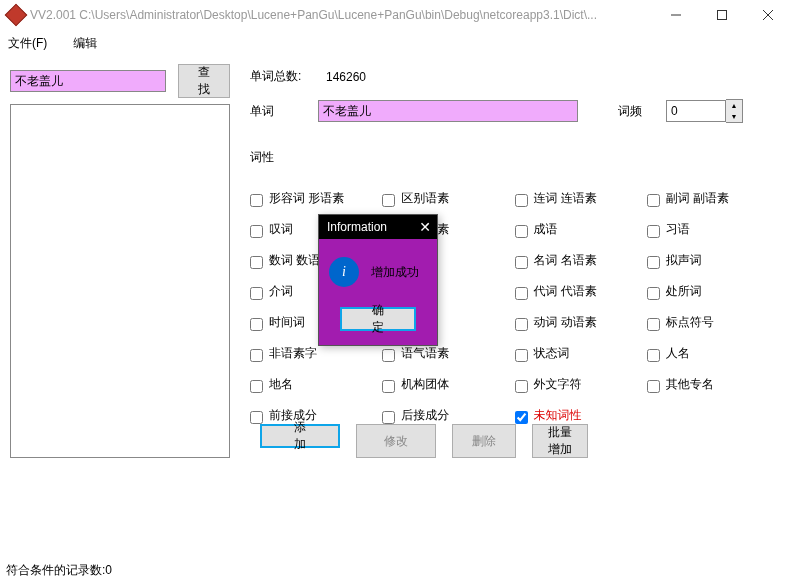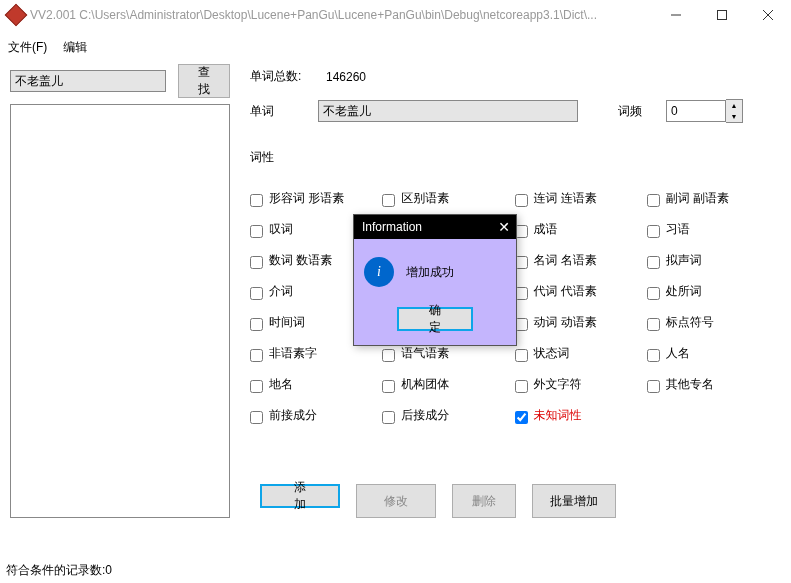--- a/index.html
+++ b/index.html
@@ -3,48 +3,48 @@
 <meta charset="utf-8">
 <style>
 *{box-sizing:border-box;margin:0;padding:0;font-family:"Microsoft YaHei","Segoe UI",sans-serif;font-size:12px}
 body{background:#fff;width:791px;height:583px;overflow:hidden;position:relative}
 .titlebar{height:30px;background:#fff;display:flex;align-items:center;padding:0 0 0 8px;border-bottom:1px solid #fff}
 .titlebar .icon{width:16px;height:16px;background:#c0392b;transform:rotate(45deg);margin-right:6px;border:1px solid #8b2a1f}
 .titlebar .title{flex:1;color:#999;font-size:12px;white-space:nowrap;overflow:hidden}
 .winbtns{display:flex}
 .winbtn{width:46px;height:30px;display:flex;align-items:center;justify-content:center;color:#333}
 .winbtn svg{width:10px;height:10px}
-.menubar{height:26px;display:flex;align-items:flex-end;padding:0 8px;gap:16px;background:#fff}
+.menubar{height:26px;display:flex;align-items:center;padding:0 8px;gap:26px;background:#fff}
 .menubar span{color:#000}
 .content{display:flex;padding:8px 10px 0 10px;gap:10px}
 .leftcol{width:220px;display:flex;flex-direction:column}
 .searchrow{display:flex;align-items:center;gap:12px;margin-bottom:6px}
-.txt{height:22px;border:1px solid #888;padding:0 4px;background:#e5e5e5}
+.txt{height:22px;border:1px solid #888;padding:0 4px;background:#f0abfc}
 .btn{height:24px;border:1px solid #adadad;background:#e1e1e1;padding:16px 14px;cursor:default;display:inline-flex;align-items:center;justify-content:center}
 .btn.active{border:2px solid #0ea5e9;padding:0 29px}
 .btn:disabled,.btn.disabled{color:#888}
 .listbox{flex:1;border:1px solid #888;background:#fff;height:460px}
 .rightcol{flex:1;padding:4px 10px 0 10px}
 .row{display:flex;align-items:center;margin-bottom:14px}
 .lbl{width:68px}
 .val{padding-left:8px}
 .wordinput{width:260px;height:22px}
 .freqwrap{margin-left:40px;display:flex;align-items:center}
 .spinwrap{display:flex;align-items:center}
 .spin{width:60px;height:22px;border:1px solid #888;padding:2px 4px}
 .spinbtns{display:flex;flex-direction:column;border:1px solid #888;border-left:0}
 .sb{width:16px;height:11px;display:flex;align-items:center;justify-content:center;background:#e9e9e9;font-size:7px;line-height:1}
 .sectionlbl{margin:26px 0 24px 0}
 .posgrid{display:grid;grid-template-columns:repeat(4,1fr);column-gap:8px;row-gap:14px}
 .cb{display:flex;align-items:flex-end;gap:6px;white-space:nowrap}
 .cb input{width:13px;height:13px}
 .cb .red{color:#d00}
-.actionrow{display:flex;gap:16px;margin-top:60px;padding-left:10px}
+.actionrow{display:flex;gap:16px;padding-left:10px}
 .status{position:absolute;bottom:4px;left:6px}
-.dlg{position:absolute;left:353px;top:214px;width:164px;background:#c4b5fd;border:1px solid #555;box-shadow:2px 2px 8px rgba(0,0,0,.25)}
+.dlg{position:absolute;left:318px;top:214px;width:120px;background:#a21caf;border:1px solid #555;box-shadow:2px 2px 8px rgba(0,0,0,.25)}
 .dlg .dlgtitle{height:24px;background:#000;color:#fff;display:flex;align-items:center;justify-content:space-between;padding:0 6px 0 8px}
 .dlgclose{color:#fff;font-size:14px;cursor:default}
 .dlgbody{padding:18px 10px 14px 10px;display:flex;align-items:center;gap:12px}
 .infoicon{width:30px;height:30px;border-radius:50%;background:#0066cc;color:#fff;display:flex;align-items:center;justify-content:center;font-family:Georgia,serif;font-style:italic;font-size:14px}
 .dlgfoot{display:flex;justify-content:center;padding:6px 0 14px 0}
 </style>
 </head>
 <body>
 
 <div class="titlebar">
@@ -234,21 +234,21 @@
         <label class="cb" style="visibility: hidden;">
           <input type="checkbox" style="">
           <span>x</span>
         </label>
       </div>
 
     <div class="actionrow">
       <button class="btn active" style="width:80px">添加</button>
       <button class="btn disabled" style="width:80px">修改</button>
       <button class="btn disabled" style="width:64px">删除</button>
-      <button class="btn" style="width:84px">批量增加</button>
+      <button class="btn" style="width:56px">批量增加</button>
     </div>
   </div>
 </div>
 
 <div class="status">符合条件的记录数:0</div>
 
 <div class="dlg">
   <div class="dlgtitle">
     <span>Information</span>
     <span class="dlgclose">✕</span>

